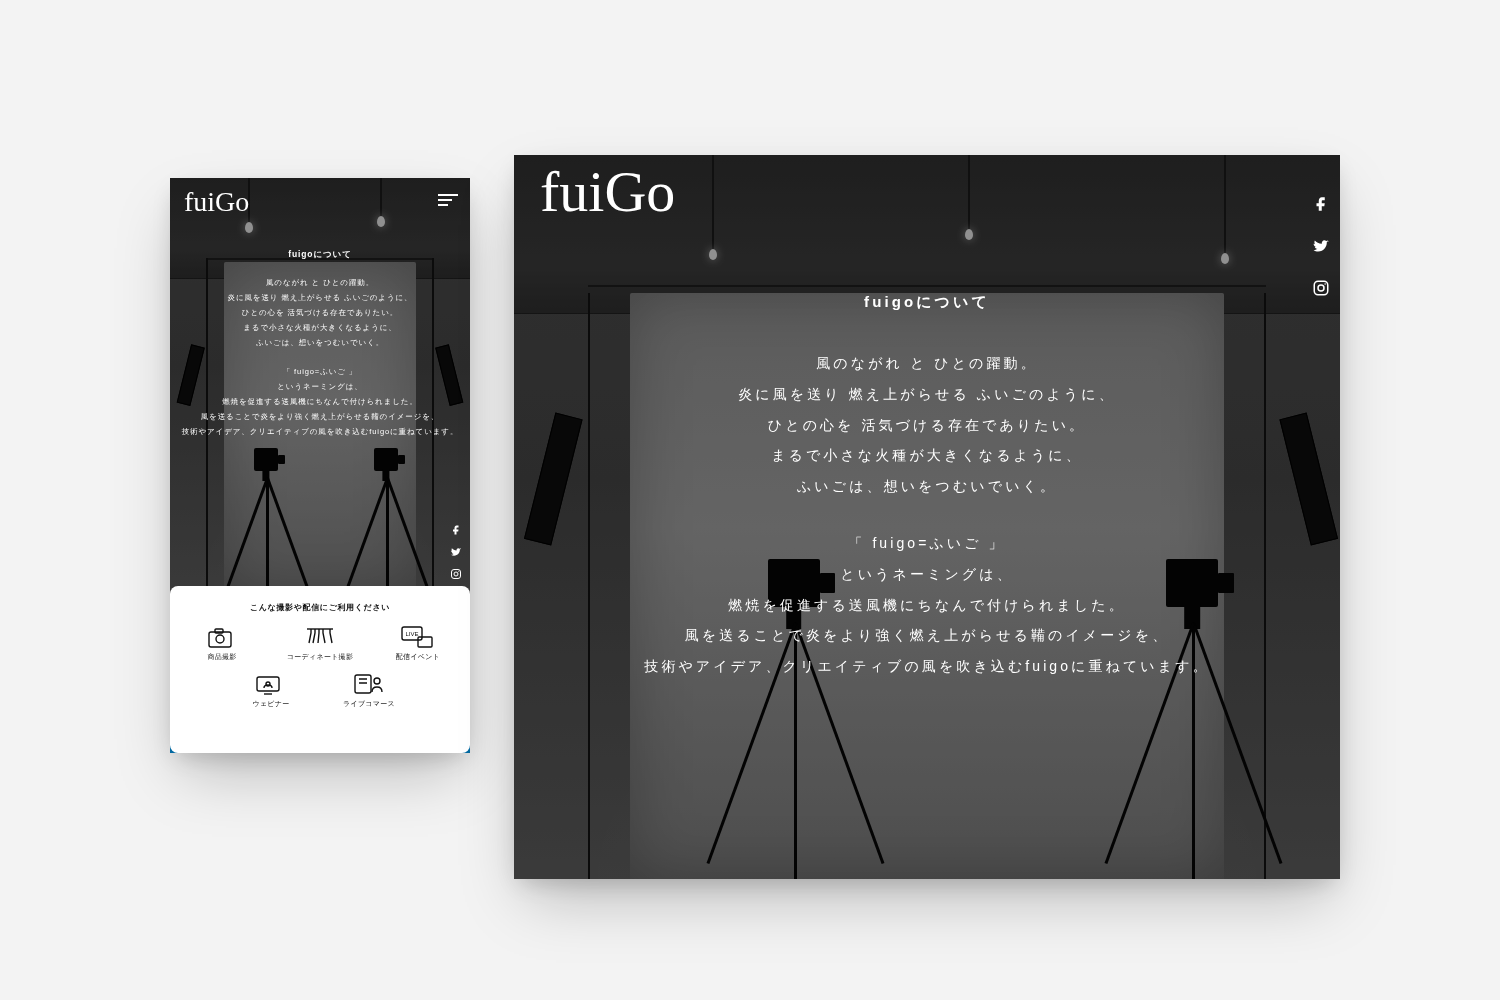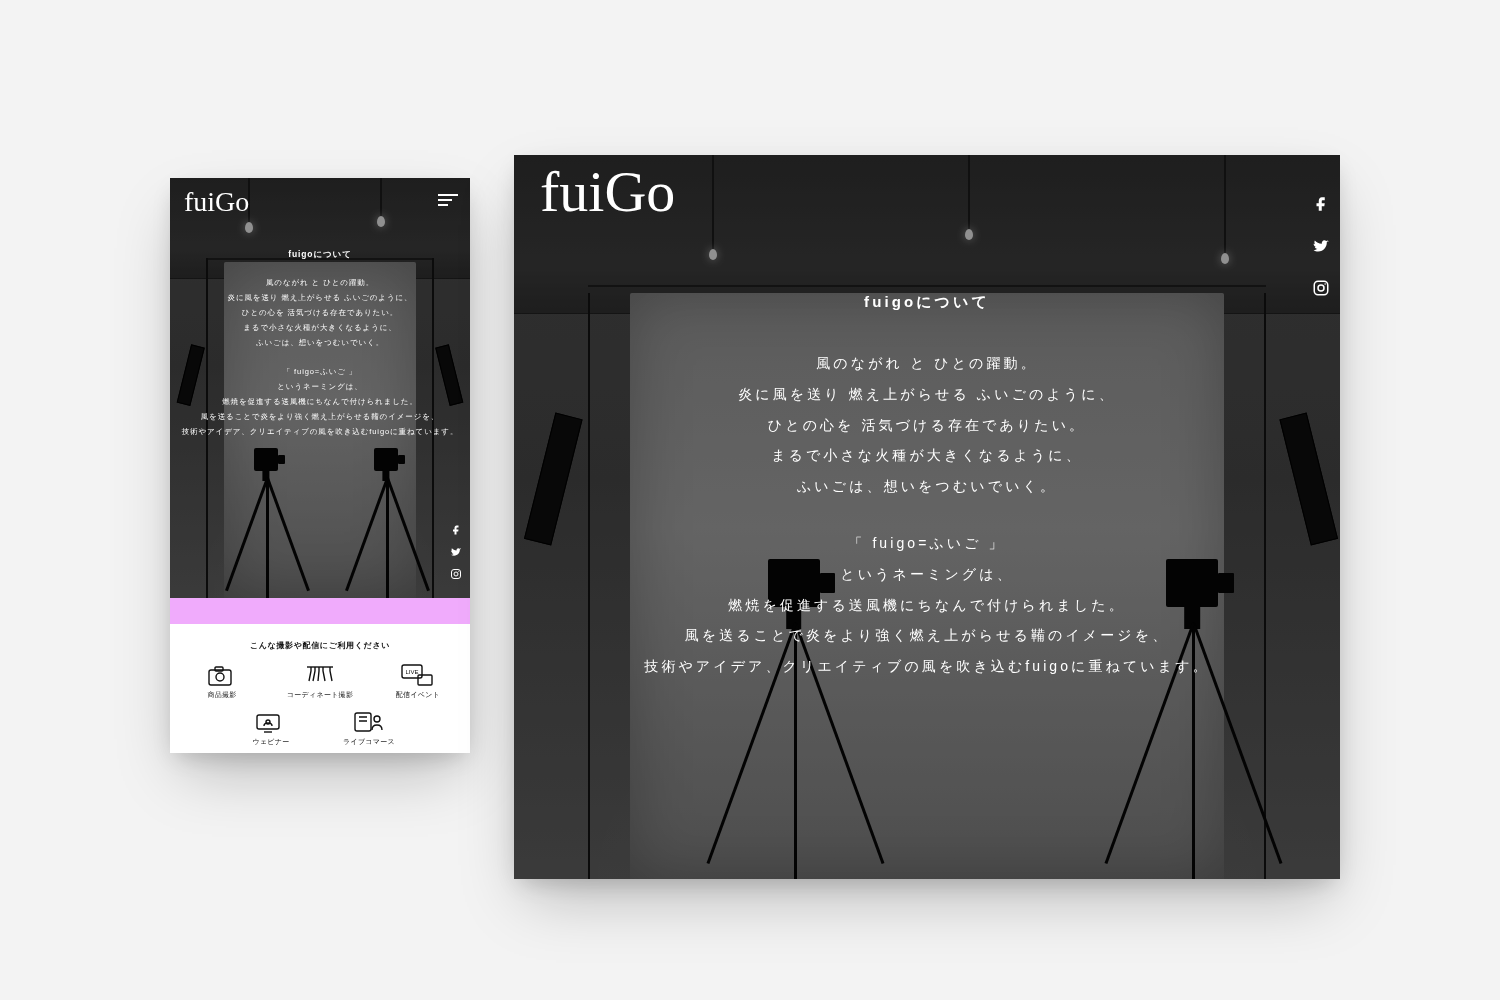--- a/index.html
+++ b/index.html
@@ -1,21 +1,21 @@
 <!DOCTYPE html>
 <html><head>
 <meta charset="utf-8">
 <style>
   * { margin:0; padding:0; box-sizing:border-box; }
   html,body { width:1500px; height:1000px; background:#f3f3f3; font-family:"Hiragino Sans","Yu Gothic","Meiryo",sans-serif; }
   .canvas { position:relative; width:1500px; height:1000px; }
 
   
   .mock {
-    position:absolute; background:#f0abfc; overflow:hidden;
+    position:absolute; background:#0369a1; overflow:hidden;
     box-shadow:0 28px 60px -12px rgba(0,0,0,0.25),0 8px 22px -6px rgba(0,0,0,0.18);
   }
   .mobile  { left:170px; top:178px; width:300px; height:575px; }
   .desktop { left:514px; top:155px; width:826px; height:724px; }
 
   
   .studio {
     position:relative; width:100%;
     background:
       radial-gradient(ellipse 70% 50% at 50% 100%, rgba(255,255,255,0.06), transparent 60%),
@@ -135,24 +135,25 @@
   .mobile  .copy{ top:68px;  font-size:7.5px;  line-height:2;   letter-spacing:.12em; }
   .desktop .copy{ top:130px; font-size:14px;   line-height:2.2; letter-spacing:.22em; }
   .copy .hd{ font-weight:700; }
   .mobile  .copy .hd{ margin-bottom:12px; font-size:8.5px; }
   .desktop .copy .hd{ margin-bottom:30px; font-size:15px; }
   .copy .gap{ height:14px; }
   .desktop .copy .gap{ height:26px; }
 
   
   .services{
-    position:absolute; left:0; right:0; bottom:0; height:129px;
+    position:absolute; left:0; right:0; bottom:0; height:167px;
     background:#fff; padding:16px 10px 8px;
     display:flex; flex-direction:column; align-items:center;
     color:#111;
+    border-radius:8px;
   }
   .services .shd{ font-size:8px; font-weight:600; letter-spacing:.08em; margin-bottom:10px; }
   .row{ display:flex; justify-content:center; gap:28px; margin-bottom:8px; }
   .svc{ display:flex; flex-direction:column; align-items:center; gap:3px; width:70px; }
   .svc .ic{ height:26px; display:flex; align-items:flex-end; }
   .svc .lbl{ font-size:7px; letter-spacing:.04em; white-space:nowrap; }
   .svc svg{ stroke:#111; fill:none; stroke-width:1.4; }
 </style>
 </head>
 <body>

